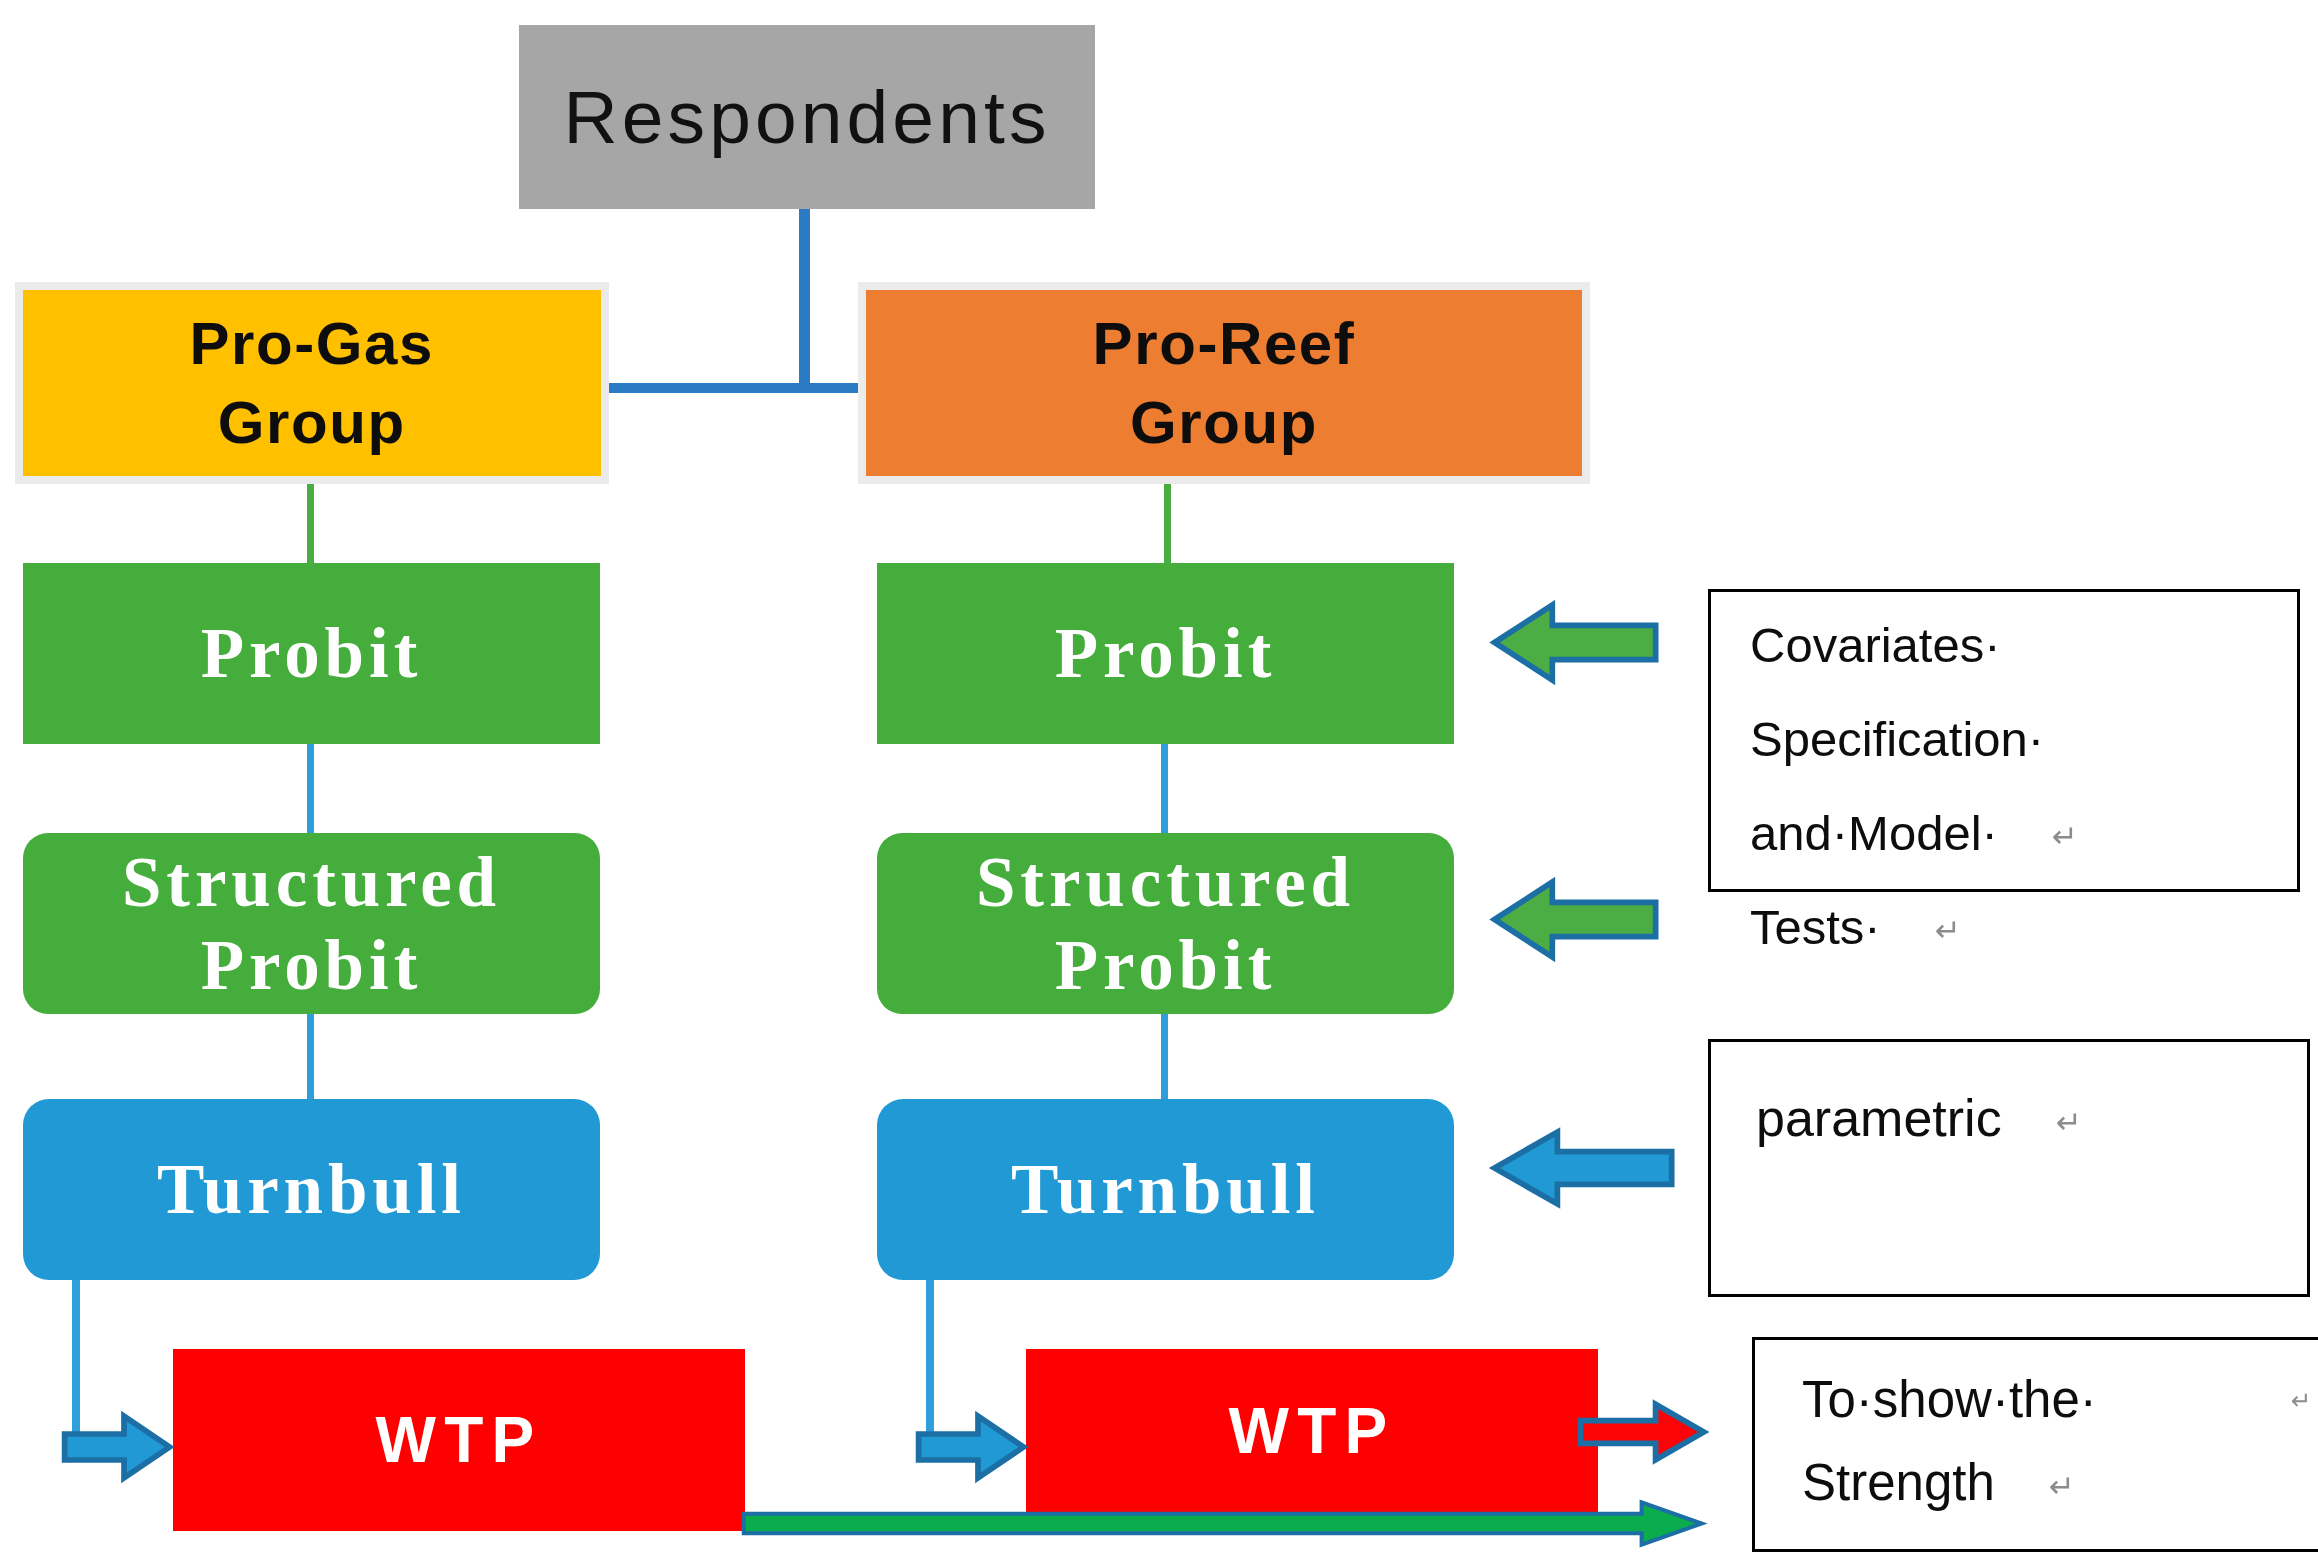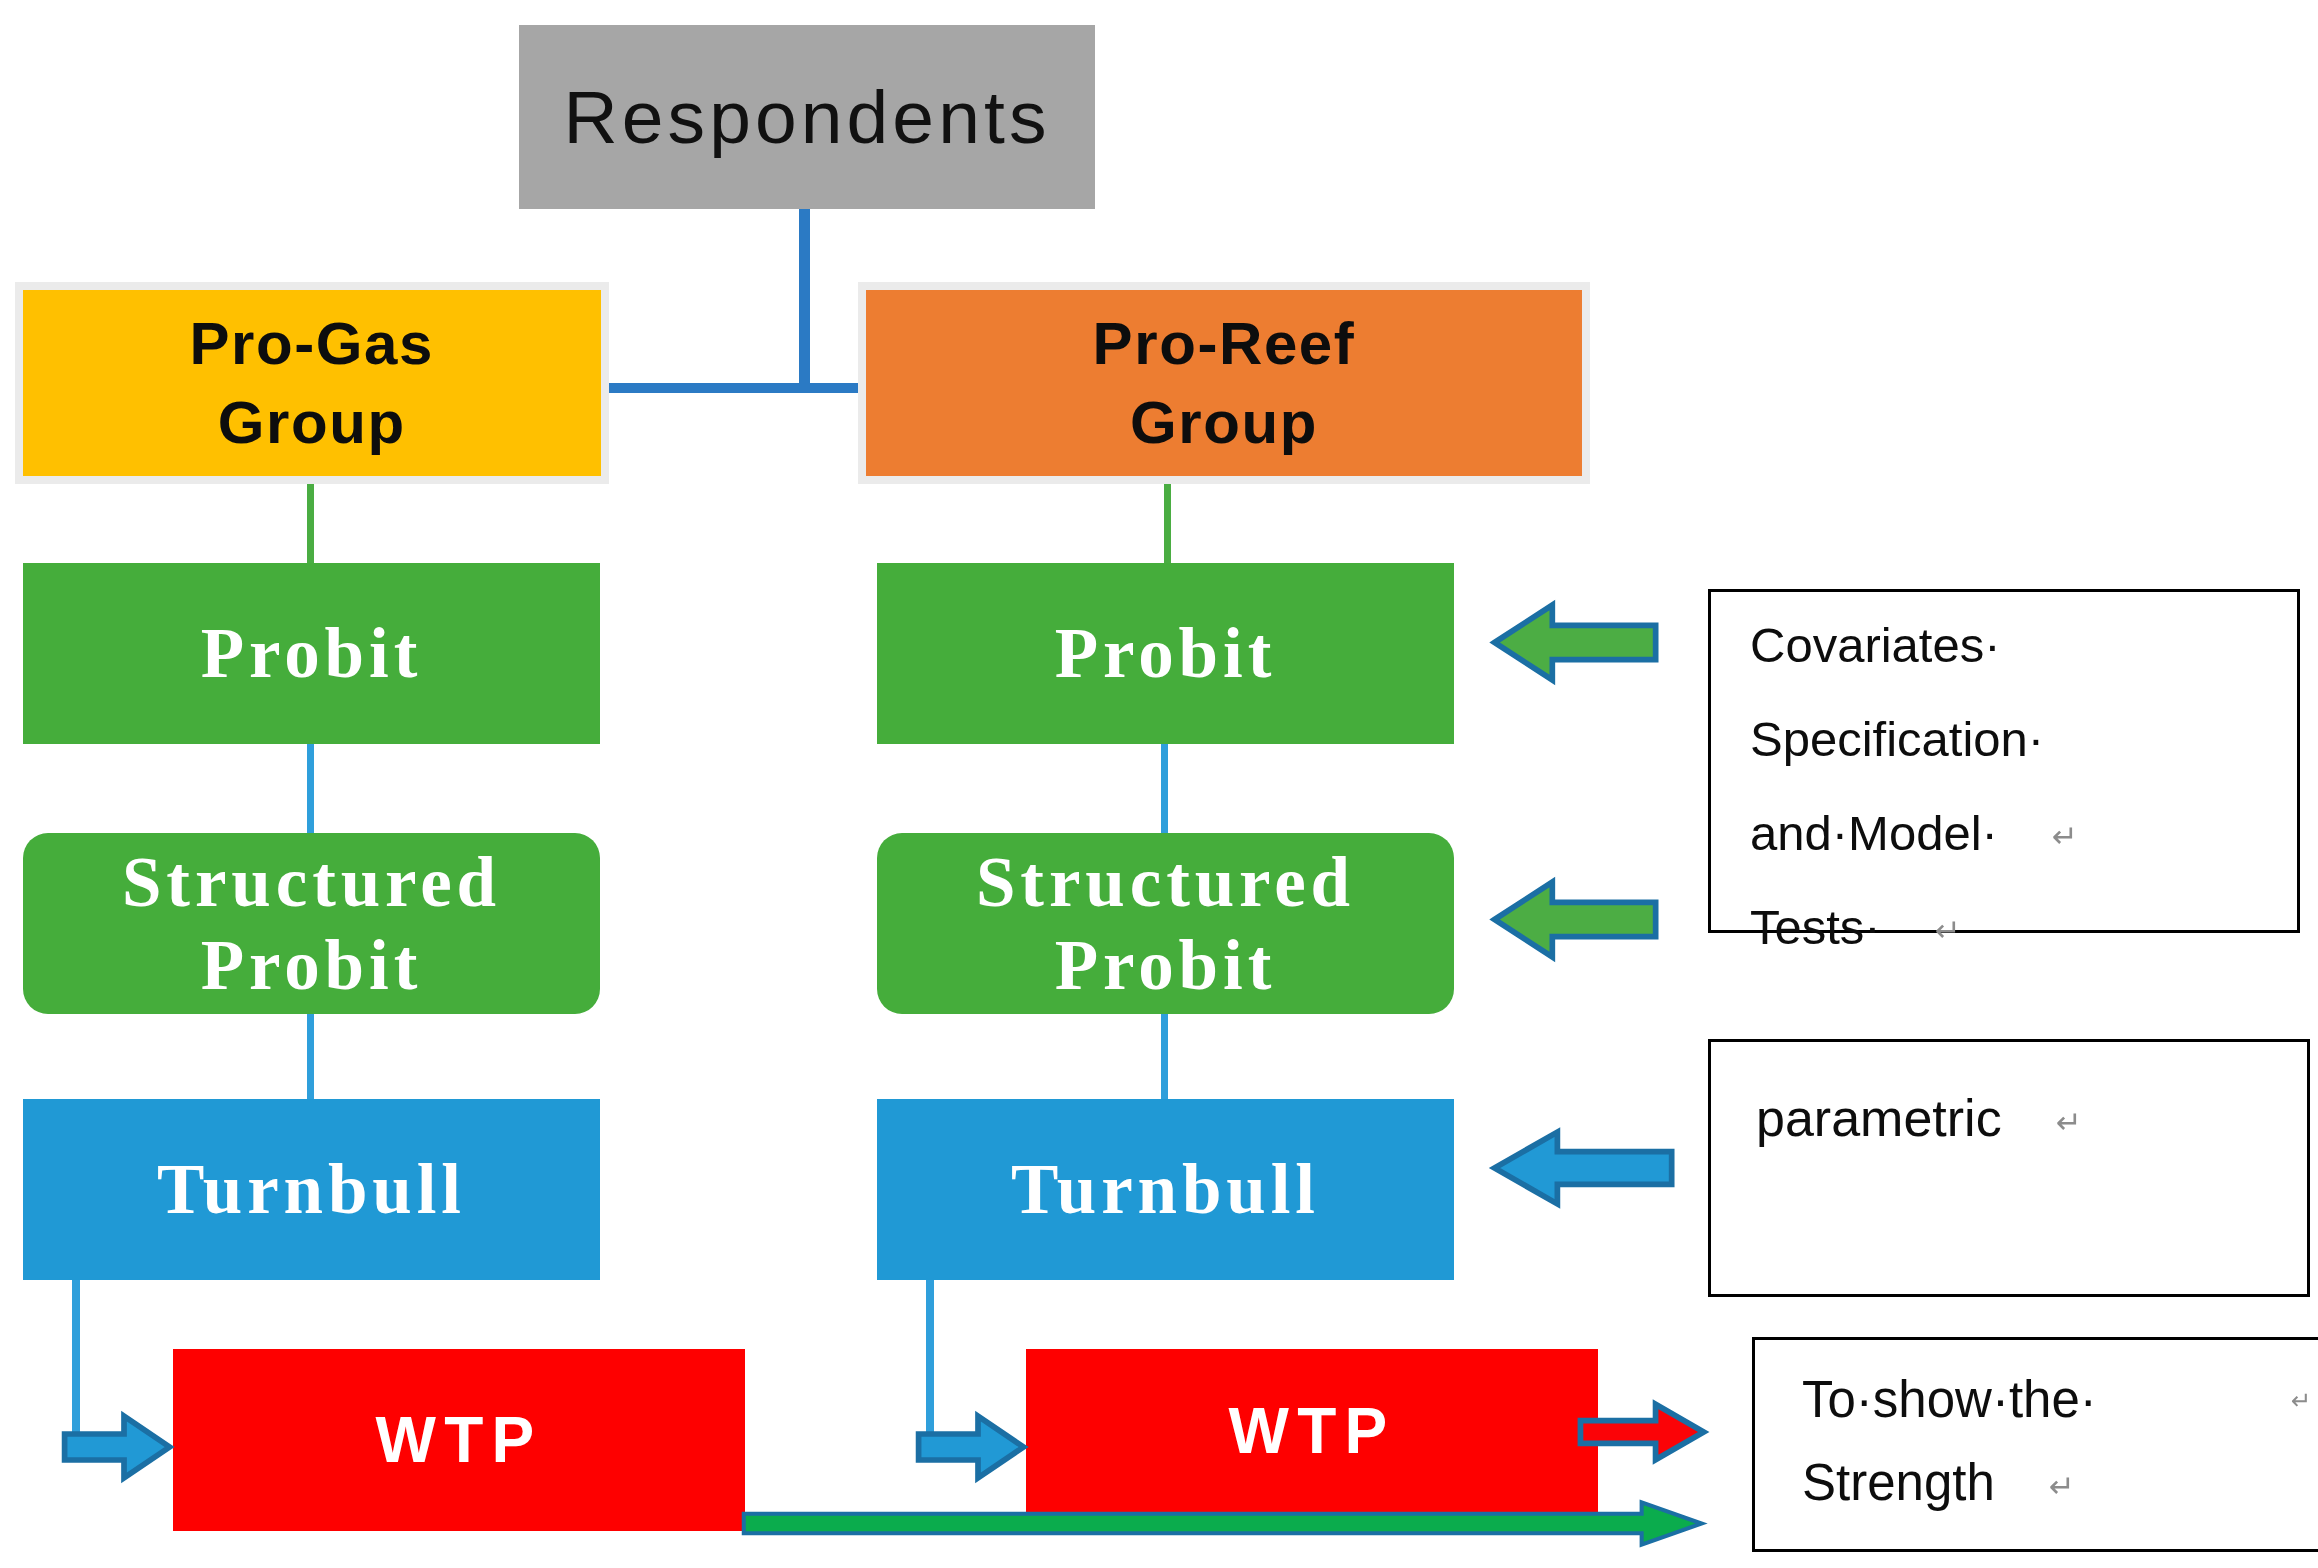--- a/index.html
+++ b/index.html
@@ -30,21 +30,21 @@
     line-height:79px;
     flex-direction:column;
   }
   .progas{left:14.7px;top:282px;width:594px;height:202px;background:#FFC000;background-clip:padding-box;}
   .proreef{left:858px;top:282px;width:732px;height:202px;background:#ED7D31;background-clip:padding-box;}
   .modelbox{
     color:#ffffff;font-weight:700;
     font-size:71px;letter-spacing:4.9px;font-family:Liberation Serif, serif;
   }
   .greenbox{background:#45AD3B;}
-  .bluebox{background:#2099D5;}
+  .bluebox{background:#2099D5;border-radius:26px;}
   .two-line{flex-direction:column;line-height:83px;border-radius:25px;}
   .probit-l{left:23px;top:563px;width:577px;height:181px;}
   .probit-r{left:877px;top:563px;width:577px;height:181px;}
   .struct-l{left:23px;top:833px;width:577px;height:181px;}
   .struct-r{left:877px;top:833px;width:577px;height:181px;}
   .turnbull-l{left:23px;top:1099px;width:577px;height:181px;}
   .turnbull-r{left:877px;top:1099px;width:577px;height:181px;}
   .wtpbox{background:#FE0000;color:#ffffff;font-weight:700;font-size:64px;letter-spacing:8.2px;}
   .wtp-l{left:173px;top:1349px;width:572px;height:182px;}
   .wtp-r{left:1026px;top:1349px;width:572px;height:163px;}
@@ -56,21 +56,21 @@
   .line-green{background:#4AAD42;}
 
   
   .annbox{
     position:absolute;
     background:#ffffff;
     border:3.3px solid #000000;
     box-sizing:border-box;
     color:#0d0d0d;
   }
-  .ann1{left:1708px;top:589px;width:592px;height:344px;padding:8.2px 8.2px 0 39px;font-size:49px;line-height:90px;}
+  .ann1{left:1708px;top:589px;width:592px;height:303px;padding:8.2px 8.2px 0 39px;font-size:49px;line-height:90px;}
   .ann2{left:1708px;top:1039px;width:602px;height:258px;padding:23px 8.2px 0 45px;font-size:52px;line-height:107px;}
   .ann3{left:1716px;top:1337px;width:590px;height:215px;padding:18px 8.2px 0 47px;font-size:51px;line-height:83px;margin-left:36px;}
   .annline{position:relative;white-space:nowrap;}
   .mark{
     color:#8C8C8C;font-size:31px;margin-left:54px;vertical-align:middle;
   }
   .mark-edge{
     position:absolute;right:19.6px;top:50%;transform:translateY(-50%);
     margin-left:0;font-size:24.5px;
   }

